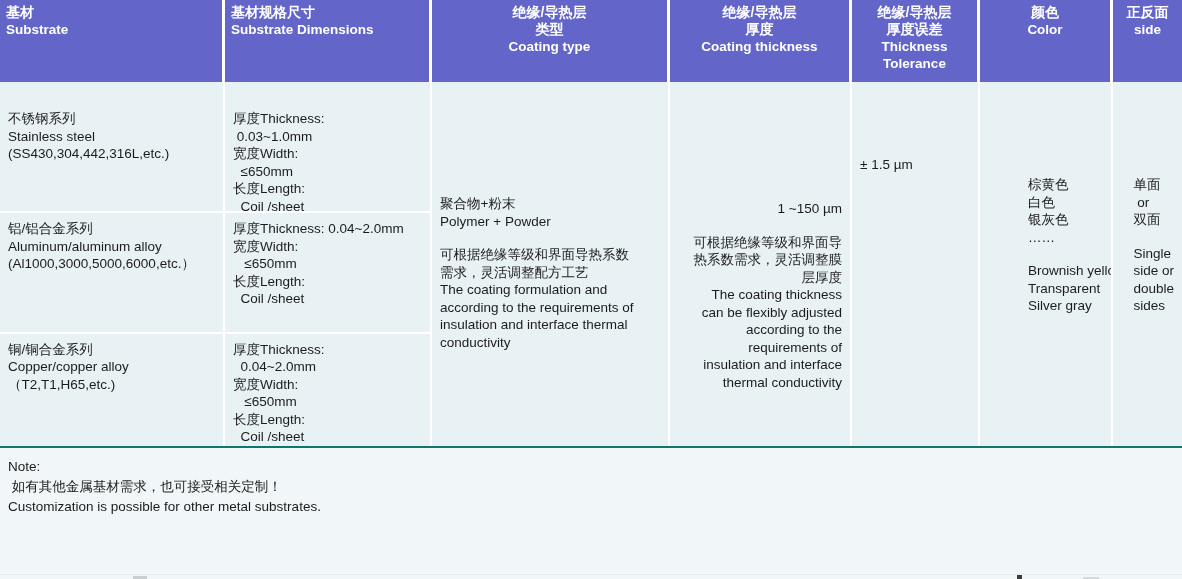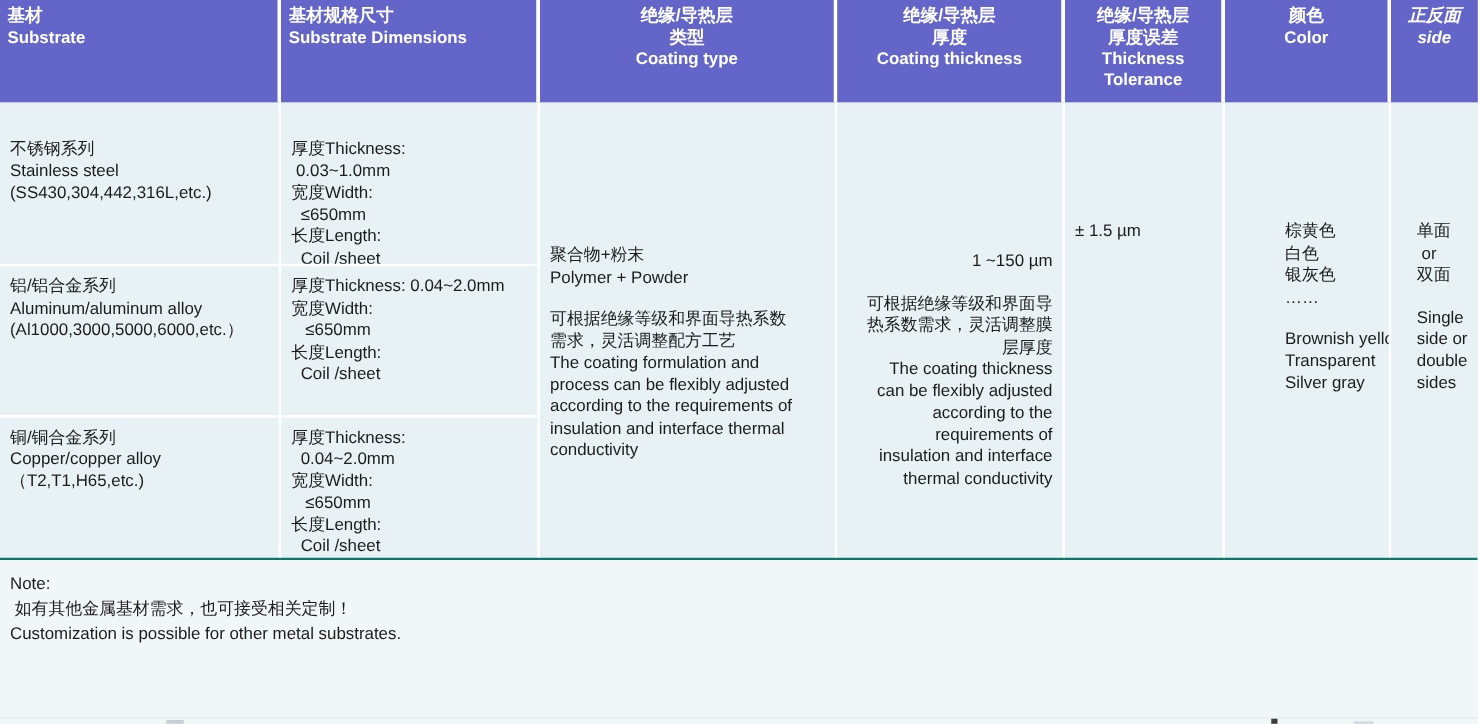--- a/index.html
+++ b/index.html
@@ -32,21 +32,21 @@
     background: #6366c8;
     color: #ffffff;
     font-weight: bold;
     font-size: 13.5px;
     line-height: 17px;
     padding: 4px 6px 0 6px;
     box-sizing: border-box;
     border-right: 3px solid #ffffff;
     overflow: hidden;
   }
-  .th:last-child { border-right: none; font-style: italic; }
+  .th:last-child { border-right: none; }
   .th .zh { display: block; font-size: 14px; }
   .th .en { display: block; font-size: 13.5px; }
   .th.center { text-align: center; }
   .th.left   { text-align: left; }
 
   
   .tbody {
     display: flex;
     height: 364px;
     background: #e8f1f4;
@@ -73,21 +73,21 @@
   
   .r1 { height: 117px; border-bottom: 2px solid #ffffff; margin-top: 21px; }
   .r2 { height: 128px; border-bottom: 2px solid #ffffff; }
   .r3 { height: 119px; }
 
   
   .merged { height: 364px; display: flex; align-items: flex-start; }
 
   .pad-type      { padding-top: 113px; }
   .pad-thick     { padding-top: 118px; text-align: right; }
-  .pad-tol       { padding-top: 94px; }
+  .pad-tol       { padding-top: 74px; }
   .pad-color     { padding-top: 94px; margin-left: 40px; }
   .pad-side      { padding-top: 94px; }
 
   .gap { display: block; height: 16px; }
 
   
   .note {
     border-top: 2px solid #0f766e;
     padding: 9px 8px 0 8px;
     font-size: 13.5px;
@@ -228,21 +228,20 @@
     </div>
 
     <div class="col" style="width:238px">
       <div class="cell merged pad-type" style="display:block">
         <span class="ln">聚合物+粉末</span>
         <span class="ln">Polymer + Powder</span>
         <span class="gap"></span>
         <span class="ln">可根据绝缘等级和界面导热系数</span>
         <span class="ln">需求，灵活调整配方工艺</span>
         <span class="ln">The coating formulation and</span>
-        <span class="ln">process can be flexibly adjusted</span>
         <span class="ln">according to the requirements of</span>
         <span class="ln">insulation and interface thermal</span>
         <span class="ln">conductivity</span>
       </div>
     </div>
 
     <div class="col" style="width:182px">
       <div class="cell merged pad-thick" style="display:block">
         <span class="ln">1 ~150 µm</span>
         <span class="gap"></span>

